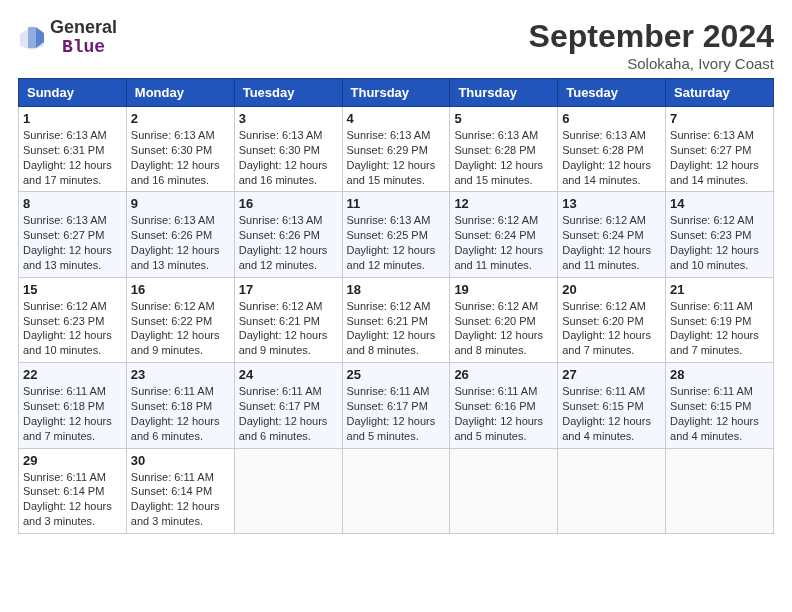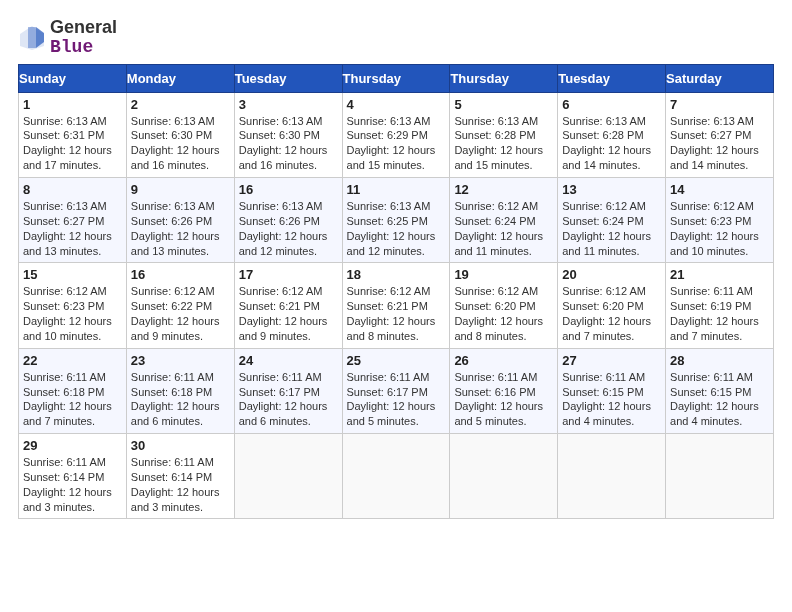--- a/index.html
+++ b/index.html
@@ -21,20 +21,21 @@
       margin-bottom: 6px;
     }
     .logo {
       display: flex;
       align-items: center;
     }
     .logo-text {
       display: flex;
       flex-direction: column;
       line-height: 1.1;
+      align-items: center;
     }
     .logo-general {
       font-size: 18px;
       font-weight: bold;
       color: #333;
     }
     .logo-blue {
       font-size: 18px;
       font-weight: bold;
       color: #701a75;
@@ -60,21 +61,21 @@
     .calendar-table {
       width: 100%;
       border-collapse: collapse;
       table-layout: fixed;
     }
     .calendar-table th {
       background: #2255bb;
       color: #fff;
       font-size: 13px;
       font-weight: bold;
-      padding: 6px 0;
+      padding: 6px 8px;
       text-align: left;
       border: 1px solid #1a3d8a;
     }
     .calendar-table td {
       border: 1px solid #ccc;
       vertical-align: top;
       padding: 4px 4px 4px 4px;
       font-size: 10px;
       color: #333;
       height: 78px;
@@ -111,20 +112,24 @@
       <svg class="logo-icon" viewBox="0 0 28 28">
         <polygon points="14,2 26,10 26,22 14,26 2,22 2,10" fill="#2255bb" opacity="0.15"></polygon>
         <polygon points="18,3 26,9 26,18 18,24" fill="#2255bb" opacity="0.7"></polygon>
         <polygon points="10,3 18,3 18,24 10,24" fill="#2255bb" opacity="0.4"></polygon>
       </svg>
       <div class="logo-text">
         <span class="logo-general">General</span>
         <span class="logo-blue">Blue</span>
       </div>
     </div>
+    <div class="title-block">
+      <div class="month-title">September 2024</div>
+      <div class="location-title">Solokaha, Ivory Coast</div>
+    </div>
   </div>
 
   <table class="calendar-table">
     <thead>
       <tr>
       <th>Sunday</th>
           <th>Monday</th>
           <th>Tuesday</th>
           <th>Thursday</th>
           <th>Thursday</th>

